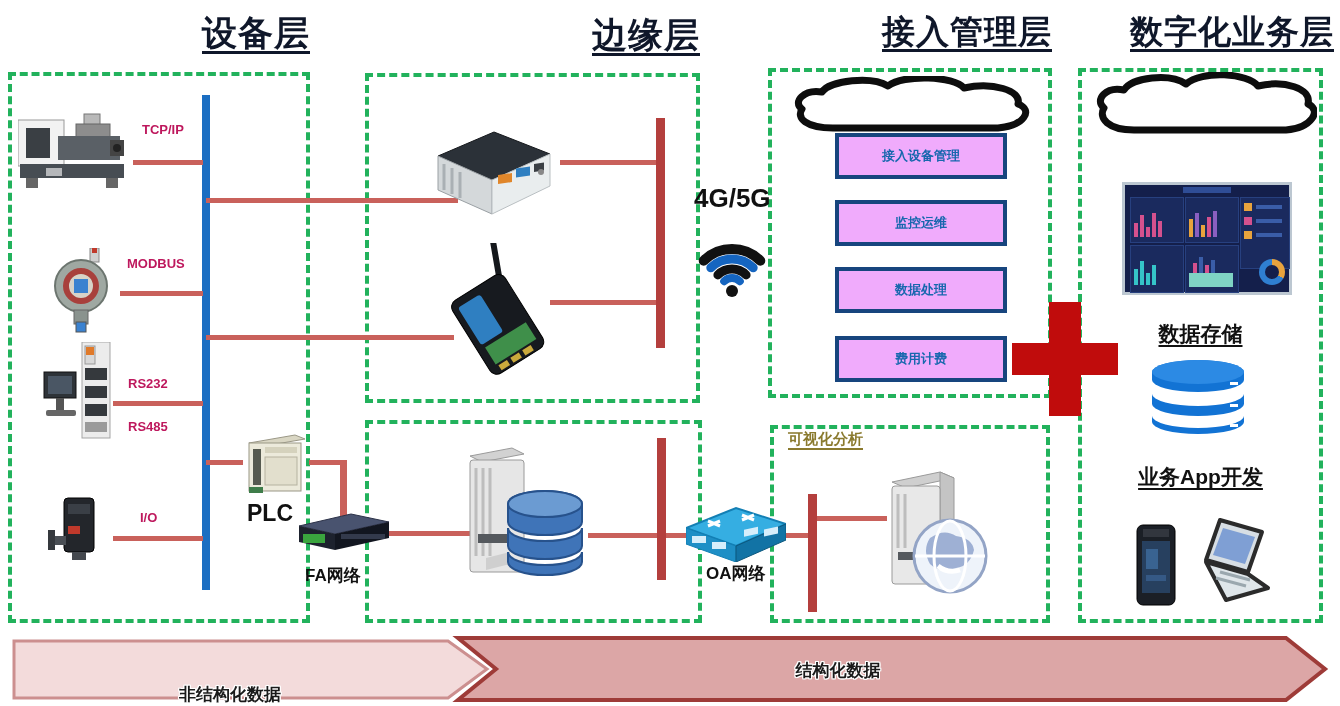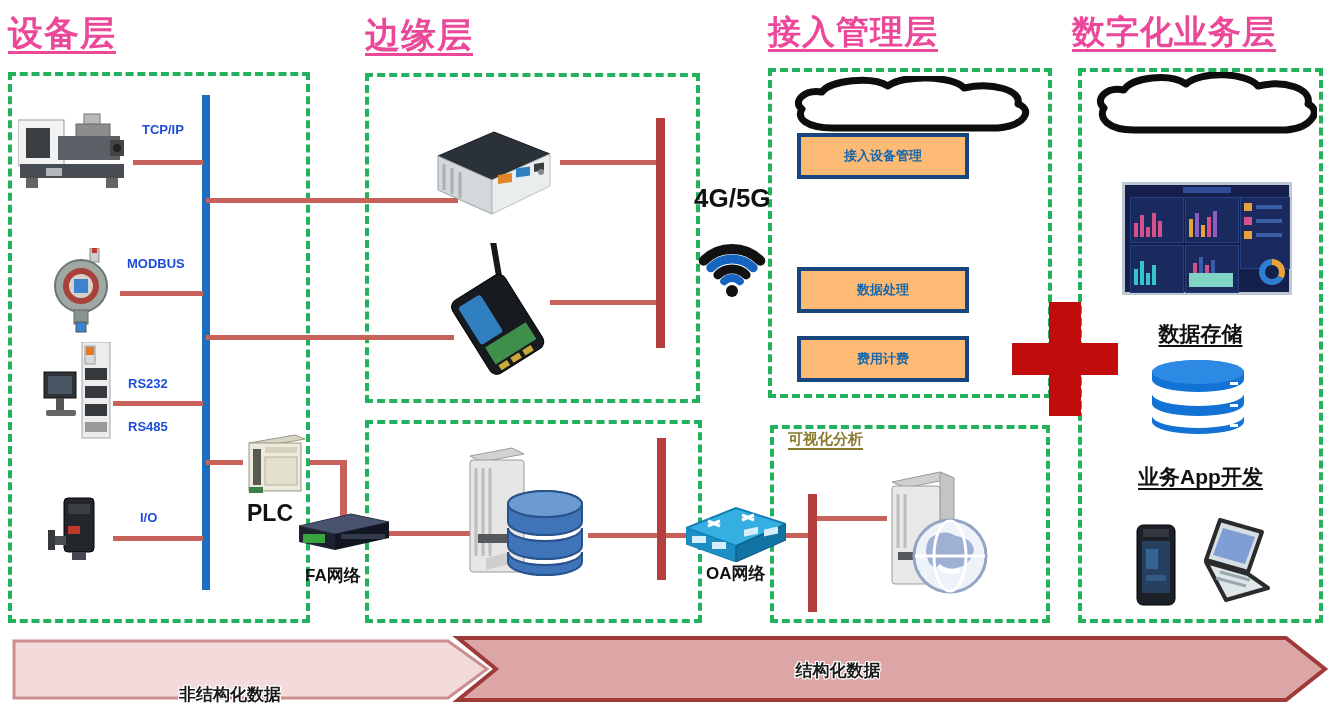--- a/index.html
+++ b/index.html
@@ -1,36 +1,36 @@
 <!DOCTYPE html>
 <html><head>
 <meta charset="utf-8">
 <style>
   html,body{margin:0;padding:0;background:#ffffff;}
   #stage{position:relative;width:1340px;height:706px;background:#fff;
          font-family:"Liberation Sans","DejaVu Sans",sans-serif;overflow:hidden;}
   .abs{position:absolute;}
   
-  .layer-title{position:absolute;text-align:left;font-weight:bold;color:#ec4899;
+  .layer-title{position:absolute;text-align:right;font-weight:bold;color:#0f172a;
     font-size:35px;letter-spacing:1px;}
   .layer-title span{text-decoration:underline;text-decoration-thickness:3px;text-underline-offset:6px;}
   
   .lbox{position:absolute;border:4px dashed #22b25c;box-sizing:border-box;background:transparent;}
   
   .hline{position:absolute;height:5px;background:#c9615b;}
   .vline{position:absolute;width:5px;background:#c9615b;}
   .bar{position:absolute;width:9px;background:#b43f3d;}
   .bus{position:absolute;width:8px;background:#1b6ec2;}
   
-  .proto{position:absolute;font-size:13px;color:#1d4ed8;font-weight:600;}
+  .proto{position:absolute;font-size:13px;color:#be185d;font-weight:600;}
   .blabel{position:absolute;font-weight:bold;color:#111;}
   .ulabel{position:absolute;font-weight:bold;color:#111;text-align:center;
     text-decoration:underline;text-decoration-thickness:2px;text-underline-offset:4px;}
   
-  .module{position:absolute;left:797px;width:172px;height:46px;background:#fdba74;
+  .module{position:absolute;left:835px;width:172px;height:46px;background:#f0abfc;
     border:4px solid #17457e;box-sizing:border-box;display:flex;align-items:center;
     justify-content:center;font-size:13px;font-weight:bold;color:#1767ae;}
   
   .flowtext{position:absolute;font-size:17px;font-weight:bold;color:#1a1a1a;text-align:center;
     text-shadow:1px 0 0 #fff,-1px 0 0 #fff,0 1px 0 #fff,0 -1px 0 #fff,
                 1px 1px 0 #fff,-1px -1px 0 #fff,1px -1px 0 #fff,-1px 1px 0 #fff;}
   
   .dash{position:absolute;left:1122px;top:182px;width:170px;height:113px;background:#141f4b;
     border:3px solid #bcc7d1;box-sizing:border-box;}
   .dash .panel{position:absolute;background:#1a2a5e;border:1px solid #27407f;}
@@ -253,20 +253,21 @@
       <line x1="37" y1="88" x2="107" y2="88" stroke="#fff" stroke-width="3"></line>
     </svg>
   </div>
 
   <div class="abs" style="left:788px;top:76px;">
     <svg width="245" height="58" viewBox="0 0 245 58">
       <path d="M45,52 C18,52 8,42 14,33 C4,26 16,13 34,16 C42,4 84,0 100,10 C116,-2 166,0 176,12 C204,6 234,14 230,28 C246,34 236,50 210,52 Z" fill="#fff" stroke="#0d0d0d" stroke-width="7" stroke-linejoin="round"></path>
     </svg>
   </div>
   <div class="module" style="top:133px;">接入设备管理</div>
+  <div class="module" style="top:200px;">监控运维</div>
   <div class="module" style="top:267px;">数据处理</div>
   <div class="module" style="top:336px;">费用计费</div>
 
   <div class="abs" style="left:1012px;top:302px;width:106px;height:114px;">
     <div style="position:absolute;left:37px;top:0;width:32px;height:114px;background:#c00c0c;"></div>
     <div style="position:absolute;left:0;top:41px;width:106px;height:32px;background:#c00c0c;"></div>
   </div>
 
   <div class="abs" style="left:1092px;top:72px;">
     <svg width="225" height="64" viewBox="0 0 225 64">      

